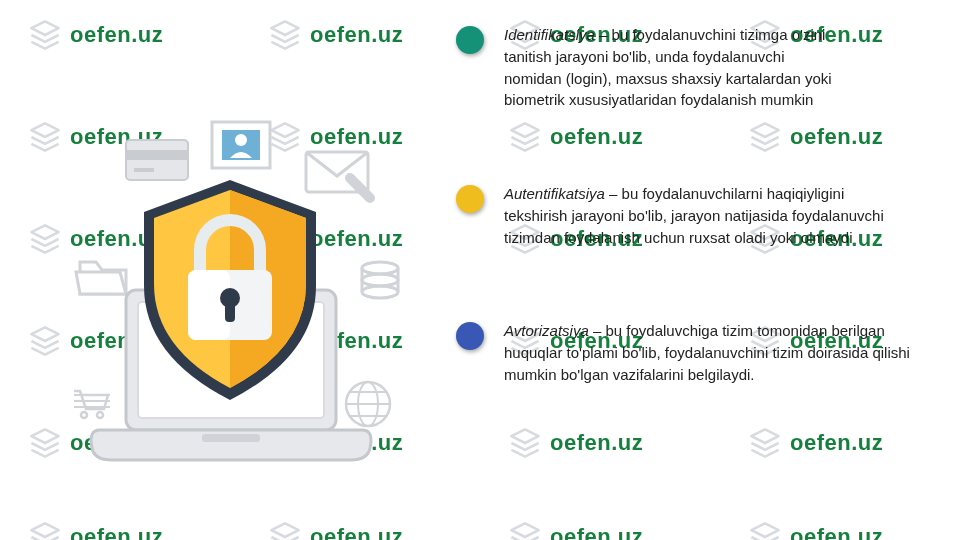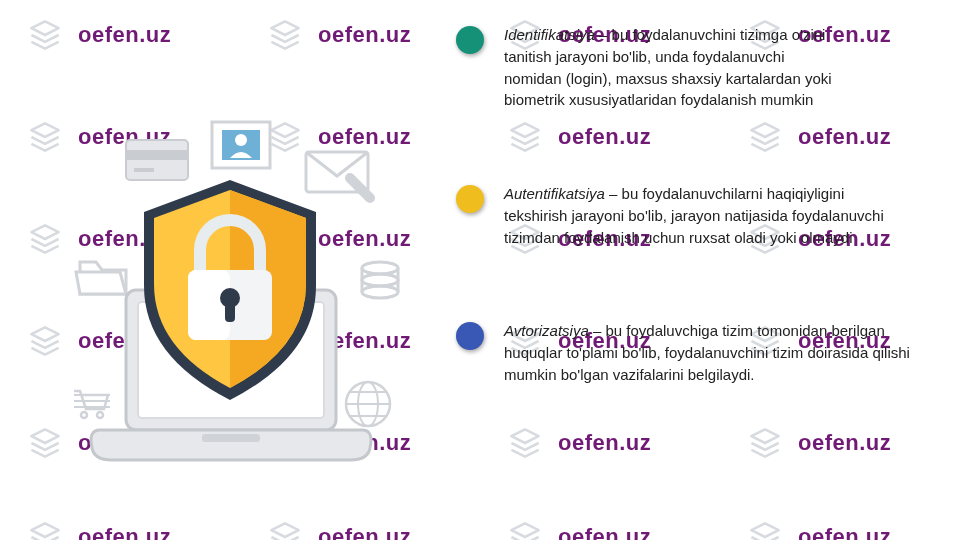--- a/index.html
+++ b/index.html
@@ -16,22 +16,22 @@
   .wm-grid {
     position: absolute;
     inset: 0;
     pointer-events: none;
     z-index: 0;
   }
   .wm {
     position: absolute;
     display: flex;
     align-items: center;
-    gap: 16px;
-    color: #701a75;
+    gap: 8px;
+    color: #15803d;
     font-weight: 600;
     font-size: 22px;
     letter-spacing: 0.5px;
   }
   .wm svg { width: 34px; height: 34px; }
 
   
   .illus {
     position: absolute;
     left: 30px;

